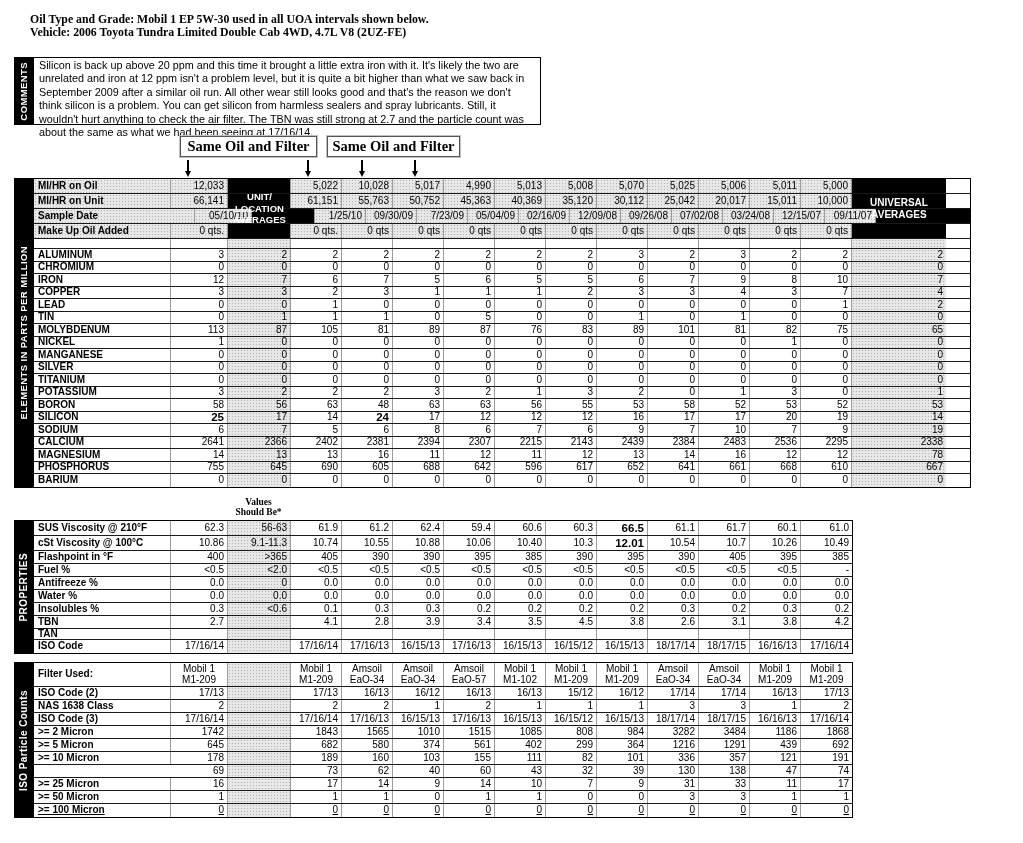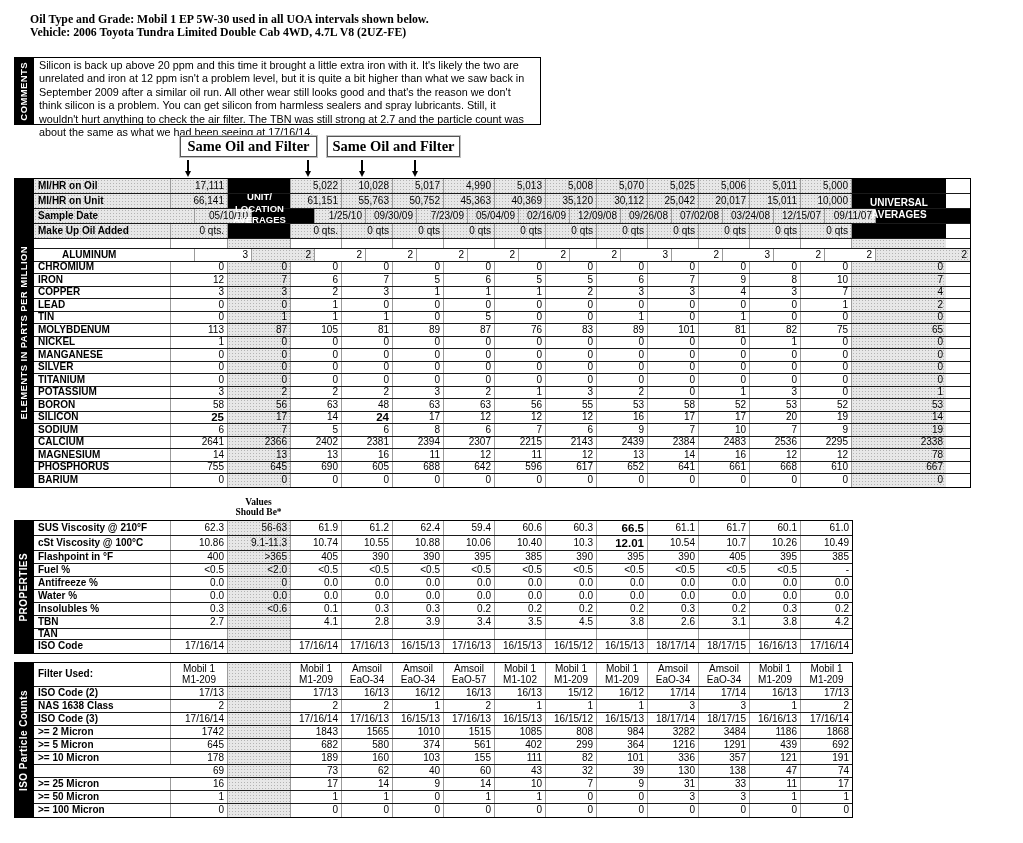--- a/index.html
+++ b/index.html
@@ -60,21 +60,21 @@
 <div class="arrow" style="left:361px;top:160px;"></div>
 <div class="arrow" style="left:414px;top:160px;"></div>
 
 <div class="tbl" id="t-main" style="left:14px;top:178px;">
   <div class="bar">
     <span>ELEMENTS IN PARTS PER MILLION</span>
   </div>
   <div class="rows" id="main-rows">
       <div class="row" style="height: 15px;">
         <div class="cell lblc shade" style="width: 137px;">MI/HR on Oil</div>
-        <div class="cell shade" style="width: 57px;">17,111</div>
+        <div class="cell shade" style="width: 57px;">12,033</div>
         <div class="cell blackcell" style="width: 63px;"></div>
         <div class="cell shade" style="width: 51px;">5,022</div>
         <div class="cell shade" style="width: 51px;">10,028</div>
         <div class="cell shade" style="width: 51px;">5,017</div>
         <div class="cell shade" style="width: 51px;">4,990</div>
         <div class="cell shade" style="width: 51px;">5,013</div>
         <div class="cell shade" style="width: 51px;">5,008</div>
         <div class="cell shade" style="width: 51px;">5,070</div>
         <div class="cell shade" style="width: 51px;">5,025</div>
         <div class="cell shade" style="width: 51px;">5,006</div>
@@ -144,21 +144,21 @@
         <div class="cell" style="width: 51px;"></div>
         <div class="cell" style="width: 51px;"></div>
         <div class="cell" style="width: 51px;"></div>
         <div class="cell" style="width: 51px;"></div>
         <div class="cell" style="width: 51px;"></div>
         <div class="cell" style="width: 51px;"></div>
         <div class="cell" style="width: 51px;"></div>
         <div class="cell shade" style="width: 94px;"></div>
       </div>
       <div class="row" style="height: 12.5px;">
-        <div class="cell lblc" style="width: 137px; margin-left: 24px;">ALUMINUM</div>
+        <div class="cell lblc" style="width: 137px;">ALUMINUM</div>
         <div class="cell" style="width: 57px;">3</div>
         <div class="cell shade" style="width: 63px;">2</div>
         <div class="cell" style="width: 51px;">2</div>
         <div class="cell" style="width: 51px;">2</div>
         <div class="cell" style="width: 51px;">2</div>
         <div class="cell" style="width: 51px;">2</div>
         <div class="cell" style="width: 51px;">2</div>
         <div class="cell" style="width: 51px;">2</div>
         <div class="cell" style="width: 51px;">3</div>
         <div class="cell" style="width: 51px;">2</div>
@@ -822,21 +822,21 @@
         <div class="cell" style="width: 51px;">0</div>
         <div class="cell" style="width: 51px;">1</div>
         <div class="cell" style="width: 51px;">1</div>
         <div class="cell" style="width: 51px;">0</div>
         <div class="cell" style="width: 51px;">0</div>
         <div class="cell" style="width: 51px;">3</div>
         <div class="cell" style="width: 51px;">3</div>
         <div class="cell" style="width: 51px;">1</div>
         <div class="cell" style="width: 51px;">1</div>
       </div>
-      <div class="row" style="height: 13px;">
+      <div class="row" style="height: 13px; text-decoration: underline;">
         <div class="cell lblc" style="width: 137px;">&gt;= 100 Micron</div>
         <div class="cell" style="width: 57px;">0</div>
         <div class="cell shade" style="width: 63px;"></div>
         <div class="cell" style="width: 51px;">0</div>
         <div class="cell" style="width: 51px;">0</div>
         <div class="cell" style="width: 51px;">0</div>
         <div class="cell" style="width: 51px;">0</div>
         <div class="cell" style="width: 51px;">0</div>
         <div class="cell" style="width: 51px;">0</div>
         <div class="cell" style="width: 51px;">0</div>

